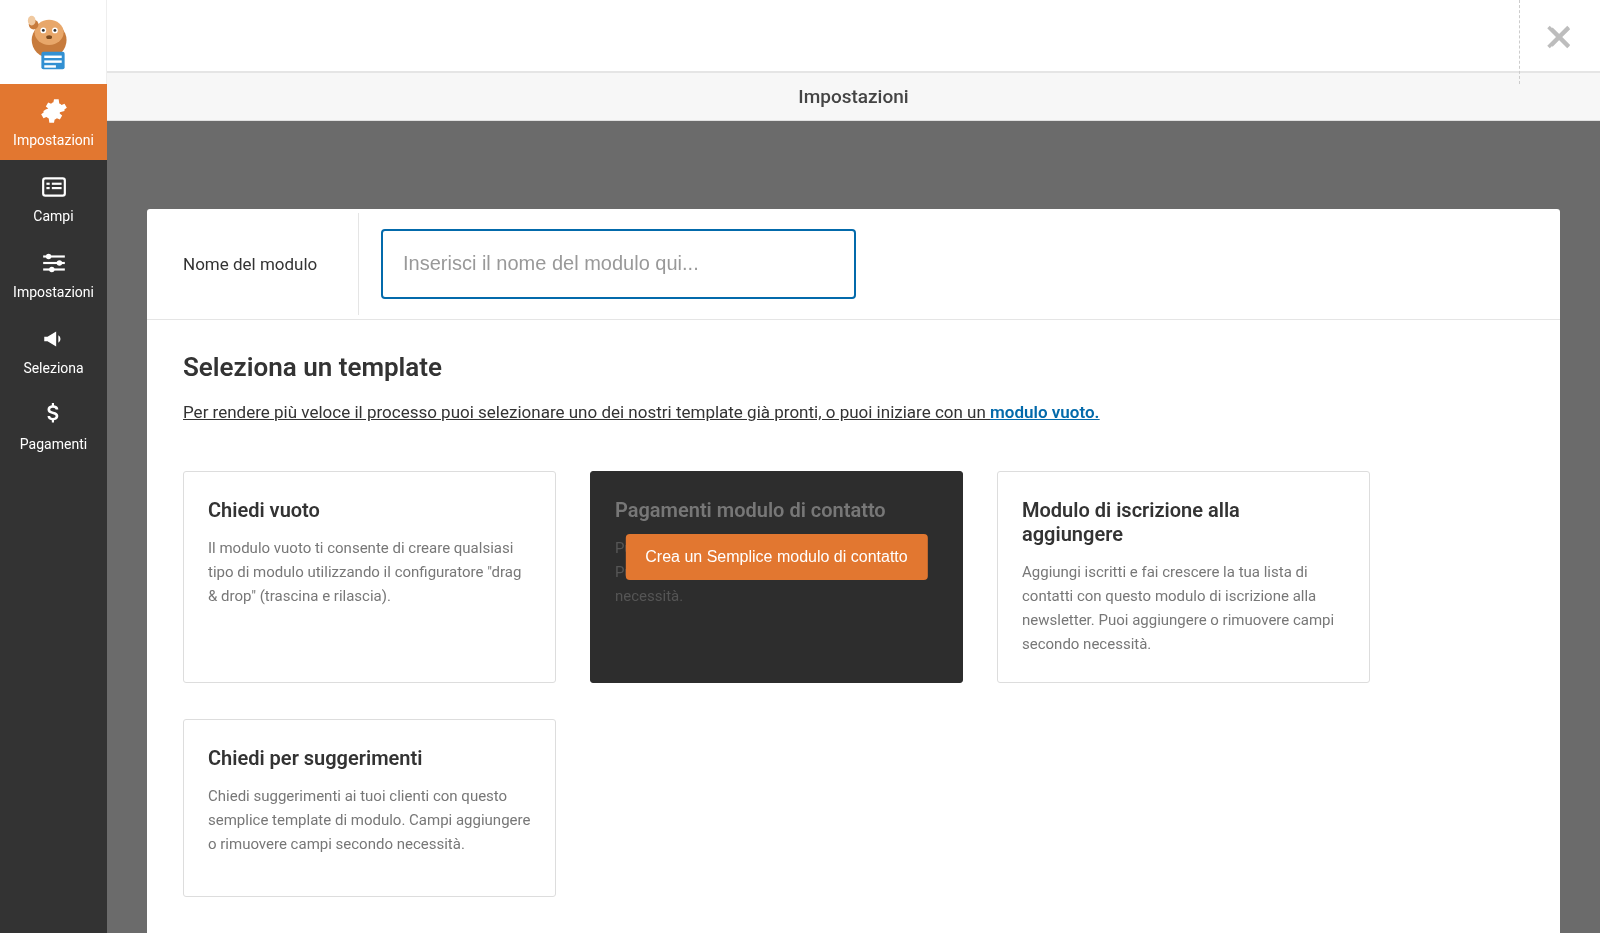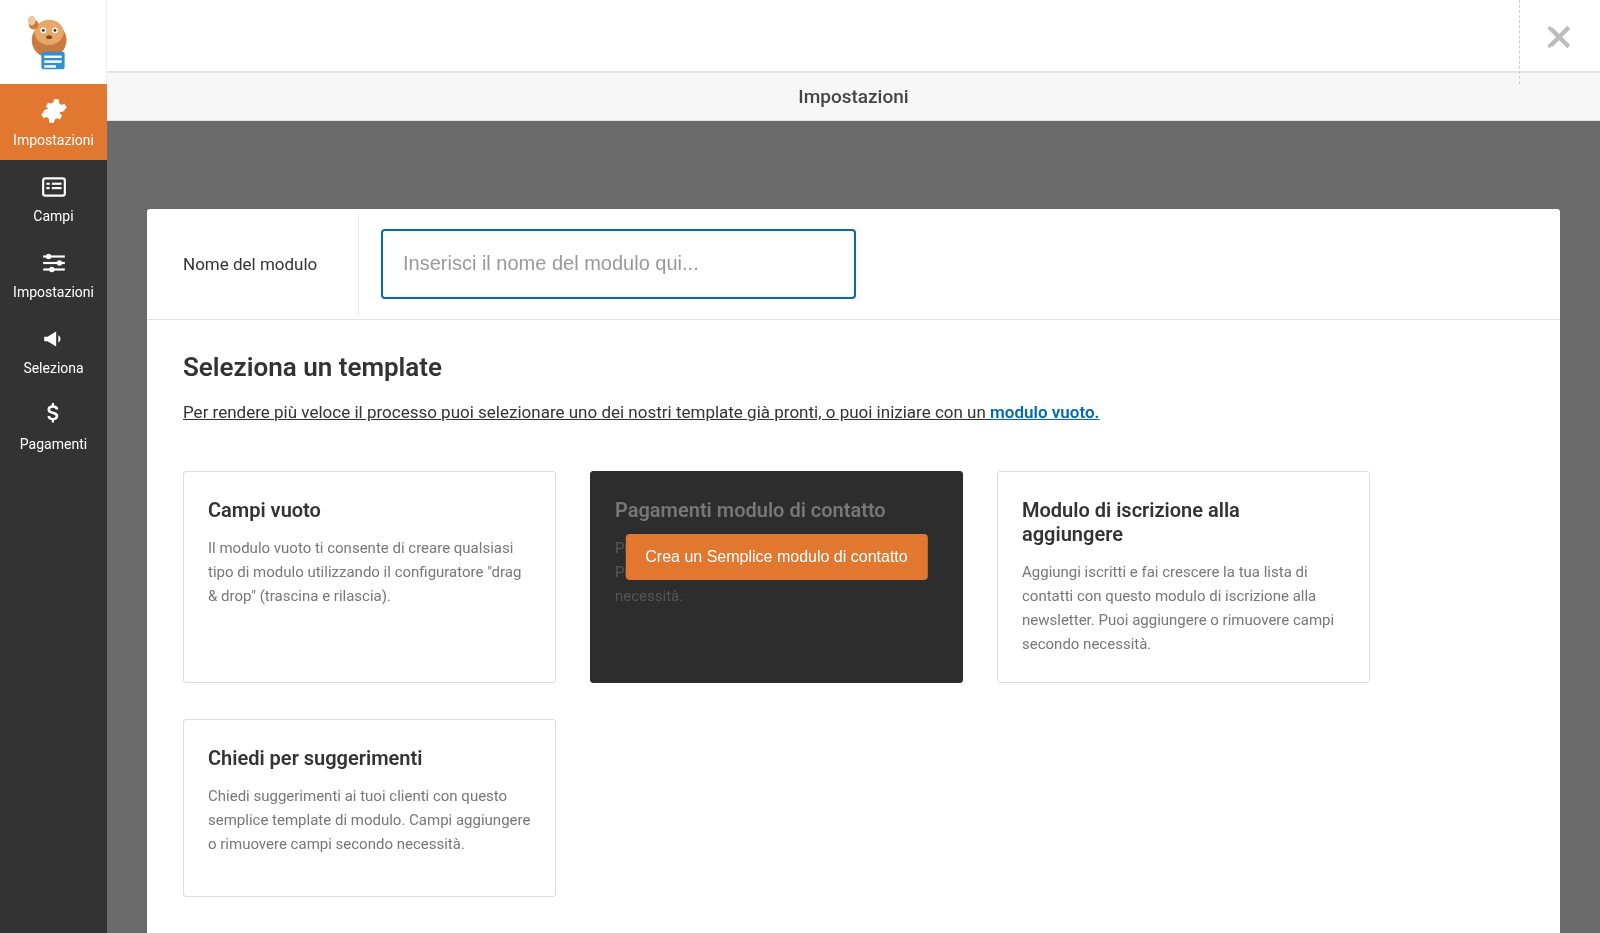--- a/index.html
+++ b/index.html
@@ -338,21 +338,21 @@
 
           <div class="templates-section">
             <h2 class="templates-title">Seleziona un template</h2>
             <p class="templates-sub">
               <span>Per rendere più veloce il processo puoi selezionare uno dei nostri template già pronti, o puoi iniziare con un </span><a href="#">modulo vuoto.</a>
             </p>
 
             <div class="template-grid">
 
               <div class="template-card">
-                <h3>Campi vuoto</h3>
+                <h3>Chiedi vuoto</h3>
                 <p>Il modulo vuoto ti consente di creare qualsiasi tipo di modulo utilizzando il configuratore "drag &amp; drop" (trascina e rilascia).</p>
               </div>
 
               <div class="template-card hovered">
                 <h3>Pagamenti modulo di contatto</h3>
                 <p>Puoi creare un semplice modulo di contatto. Puoi aggiungere o rimuovere campi secondo necessità.</p>
                 <button class="create-btn">Crea un Semplice modulo di contatto</button>
               </div>
 
               <div class="template-card">

